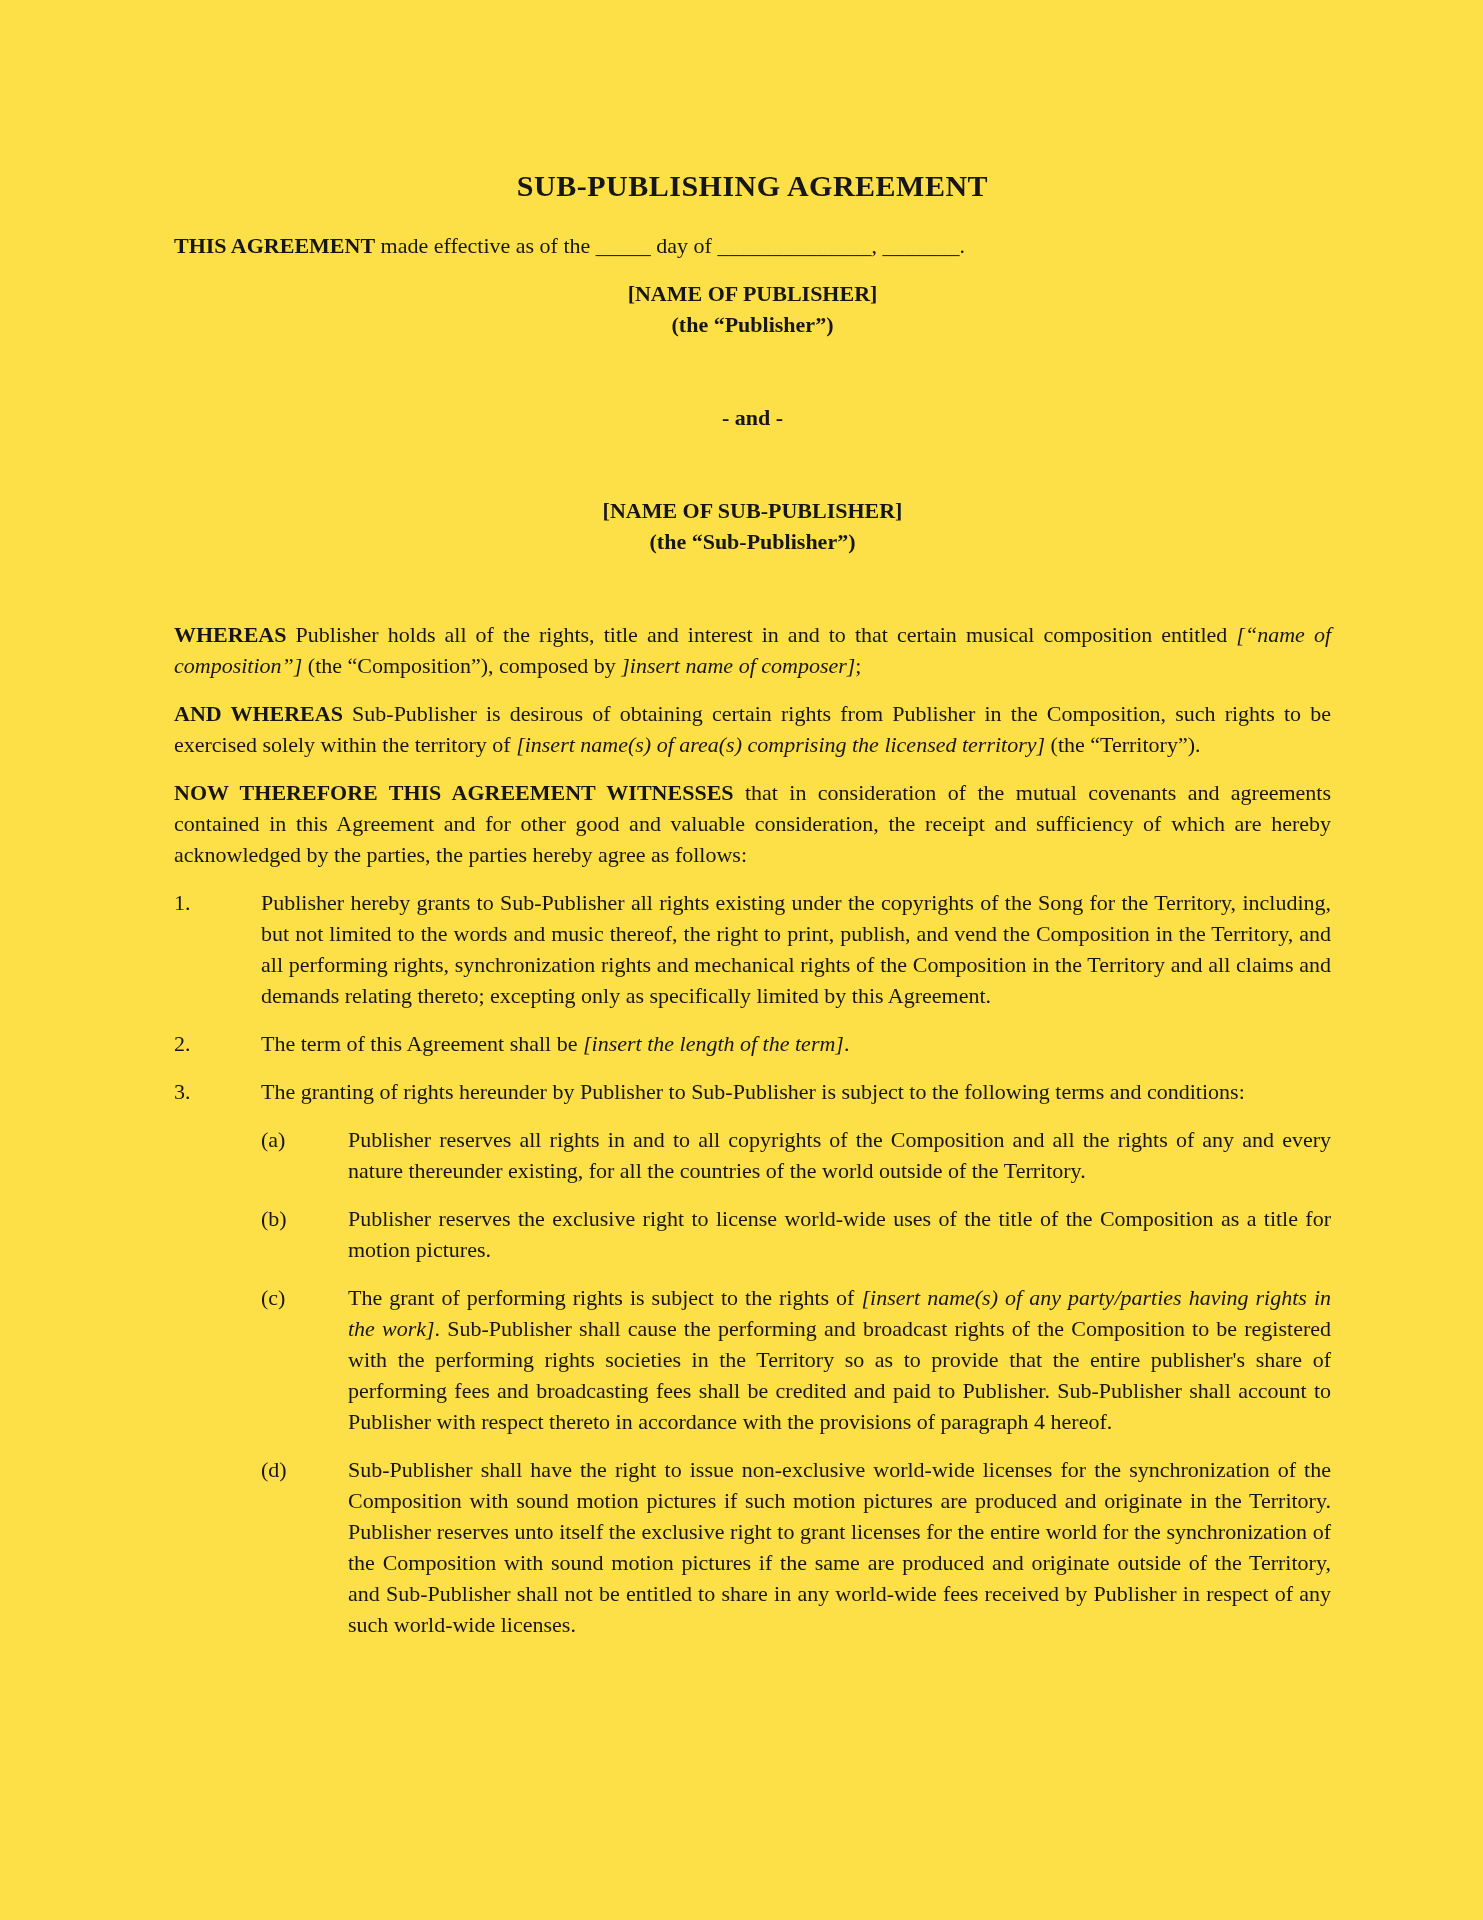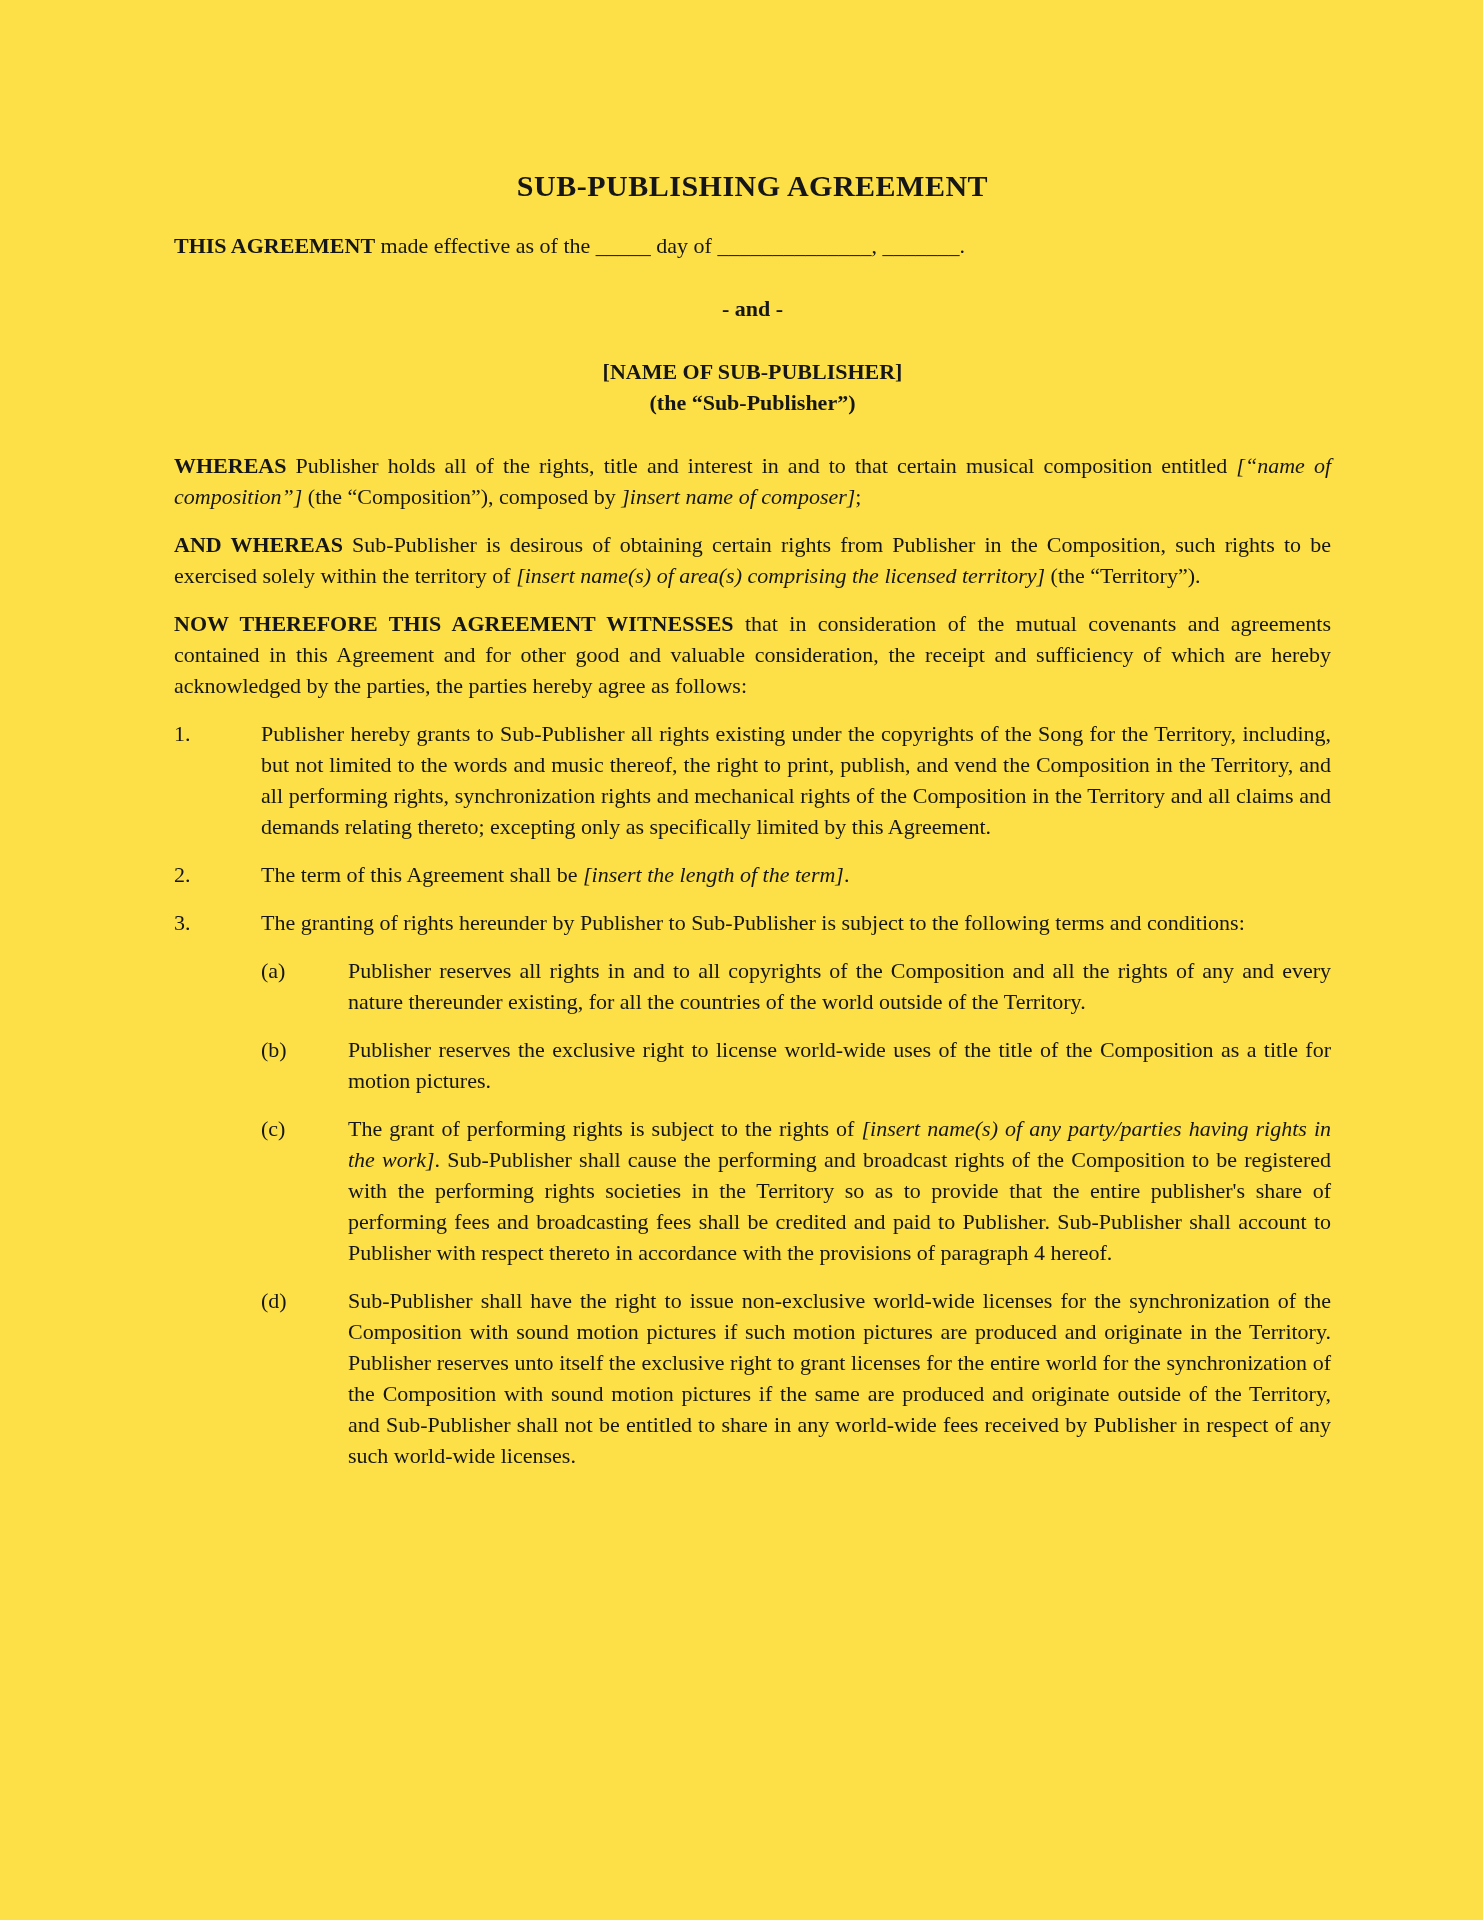--- a/index.html
+++ b/index.html
@@ -41,21 +41,21 @@
   }
   .center-block {
     margin: 0 0 17px 0;
     text-align: center;
     font-weight: bold;
   }
   .center-block .line {
     display: block;
   }
   .pre-gap {
-    margin-top: 32px;
+    margin-top: 62px;
   }
   .clause {
     display: flex;
     margin: 0 0 17px 0;
   }
   .clause.sub {
     margin-left: 87px;
   }
   .clause-marker {
     flex: 0 0 87px;
@@ -72,20 +72,24 @@
 </head>
 <body>
 
 <div class="page">
 
   <h1 class="doc-title">SUB-PUBLISHING AGREEMENT</h1>
 
   <p class="para no-justify"><b>THIS AGREEMENT</b><span> made effective as of the </span><span class="blank">_____</span><span> day of </span><span class="blank">______________</span><span>, </span><span class="blank">_______</span><span>.</span></p>
 
 
+  <div class="center-block">
+    <span class="line">[NAME OF PUBLISHER]</span>
+    <span class="line">(the “Publisher”)</span>
+  </div>
 
   <div class="center-block pre-gap">
     <span class="line">- and -</span>
   </div>
 
   <div class="center-block pre-gap">
     <span class="line">[NAME OF SUB-PUBLISHER]</span>
     <span class="line">(the “Sub-Publisher”)</span>
   </div>
 

